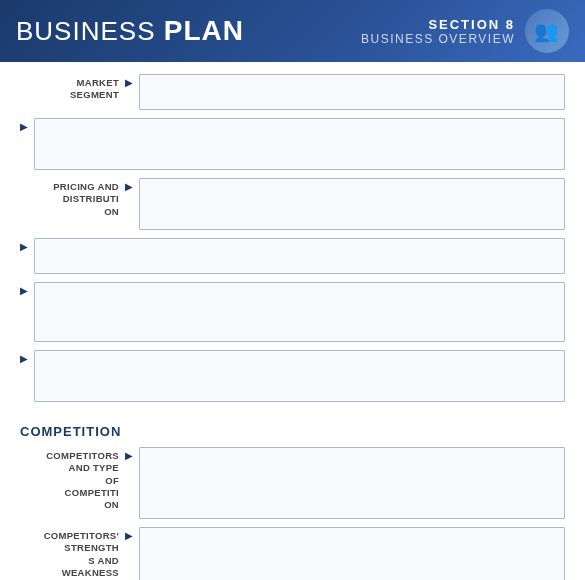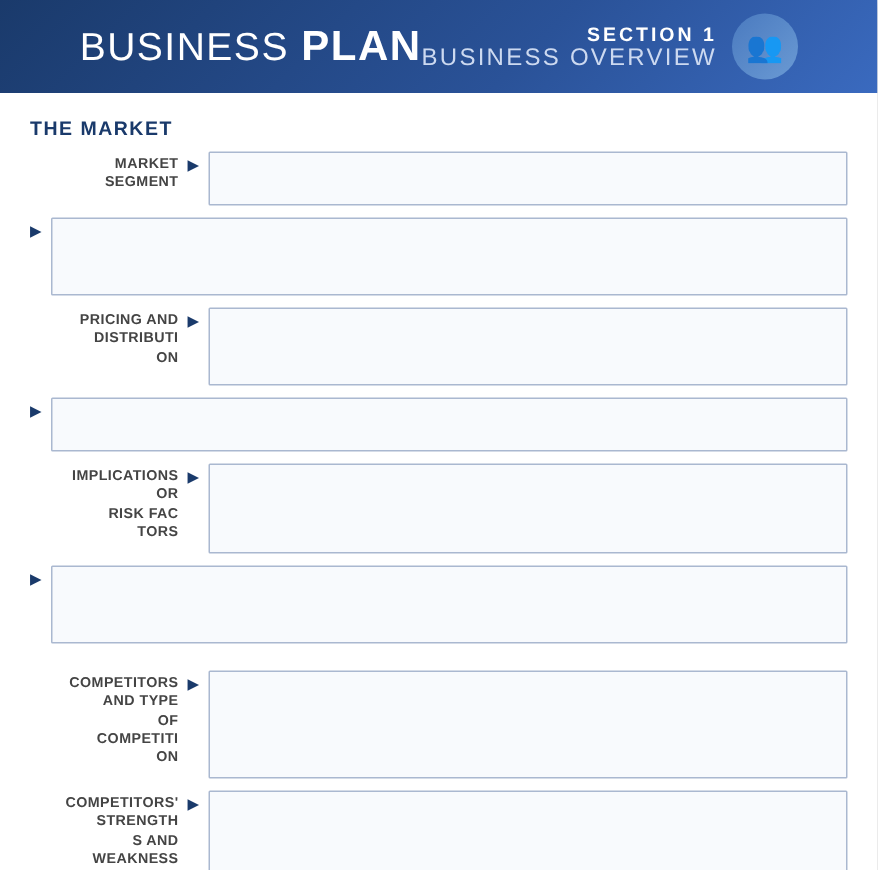--- a/index.html
+++ b/index.html
@@ -16,21 +16,21 @@
       min-height: 580px;
       background: #ffffff;
       padding: 0;
       box-shadow: 2px 2px 8px rgba(0,0,0,0.3);
     }
     
     .header {
       background: linear-gradient(135deg, #1a3a6b 0%, #2a5298 60%, #3a6abf 100%);
       display: flex;
       align-items: center;
-      justify-content: center;
+      justify-content: space-between;
       padding: 10px 16px;
       height: 62px;
     }
     .header-title {
       color: #ffffff;
       font-size: 26px;
       font-weight: 400;
       letter-spacing: 1px;
     }
     .header-title span.bold {
@@ -43,21 +43,21 @@
       align-items: flex-end;
     }
     .section-label {
       color: #ffffff;
       font-size: 13px;
       font-weight: 700;
       letter-spacing: 2px;
     }
     .section-sub {
       color: #ccd9f0;
-      font-size: 16px;
+      font-size: 12px;
       letter-spacing: 1.5px;
     }
     .header-icon {
       width: 44px;
       height: 44px;
       background: linear-gradient(135deg, #4a7abf, #6a9ad4);
       border-radius: 50%;
       display: flex;
       align-items: center;
       justify-content: center;
@@ -124,32 +124,31 @@
 <body>
 
 <div class="page">
 
   <div class="header">
     <div class="header-title">
       <span>BUSINESS </span><span class="bold">PLAN</span>
     </div>
     <div style="display:flex;align-items:center;">
       <div class="header-right">
-        <div class="section-label">SECTION 1</div>
+        <div class="section-label">SECTION 8</div>
         <div class="section-sub">BUSINESS OVERVIEW</div>
       </div>
       <div class="header-icon">
         <span>👥</span>
       </div>
     </div>
   </div>
 
   <div class="content">
 
-    <div class="section-heading">THE MARKET</div>
 
     <div class="form-row">
       <div class="row-label">MARKET<br>SEGMENT</div>
       <div class="arrow">▶</div>
       <div class="input-box"></div>
     </div>
 
     <div class="form-row">
       <div class="arrow">▶</div>
       <div class="input-box tall"></div>
@@ -160,32 +159,32 @@
       <div class="arrow">▶</div>
       <div class="input-box tall"></div>
     </div>
 
     <div class="form-row">
       <div class="arrow">▶</div>
       <div class="input-box"></div>
     </div>
 
     <div class="form-row">
-      <div class="row-label">IMPLICATIONS<br>OR<br>RISK FAC<br>TORS</div>
       <div class="arrow">▶</div>
       <div class="input-box taller"></div>
     </div>
 
     <div class="form-row">
       <div class="arrow">▶</div>
       <div class="input-box tall"></div>
     </div>
 
     <div class="divider"></div>
 
+    <div class="section-heading">COMPETITION</div>
 
     <div class="form-row">
       <div class="row-label">COMPETITORS<br>AND TYPE<br>OF<br>COMPETITI<br>ON</div>
       <div class="arrow">▶</div>
       <div class="input-box taller" style="height:72px;"></div>
     </div>
 
     <div class="form-row">
       <div class="row-label">COMPETITORS'<br>STRENGTH<br>S AND<br>WEAKNESS<br>ES</div>
       <div class="arrow">▶</div>

